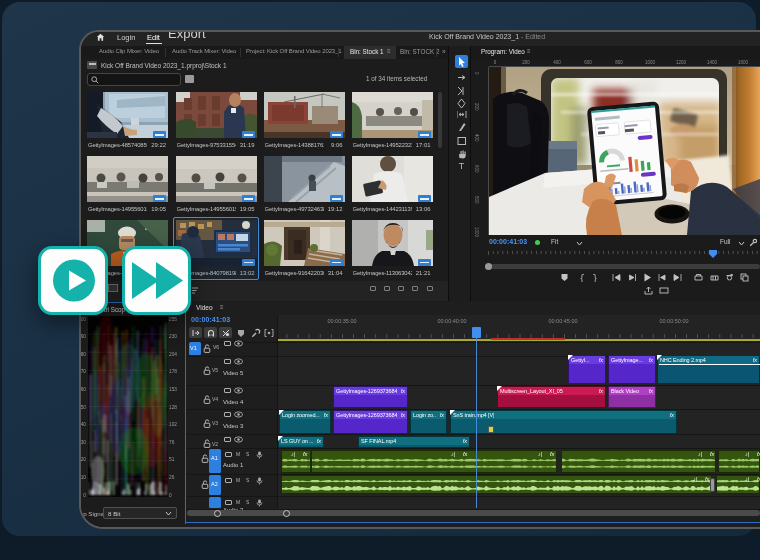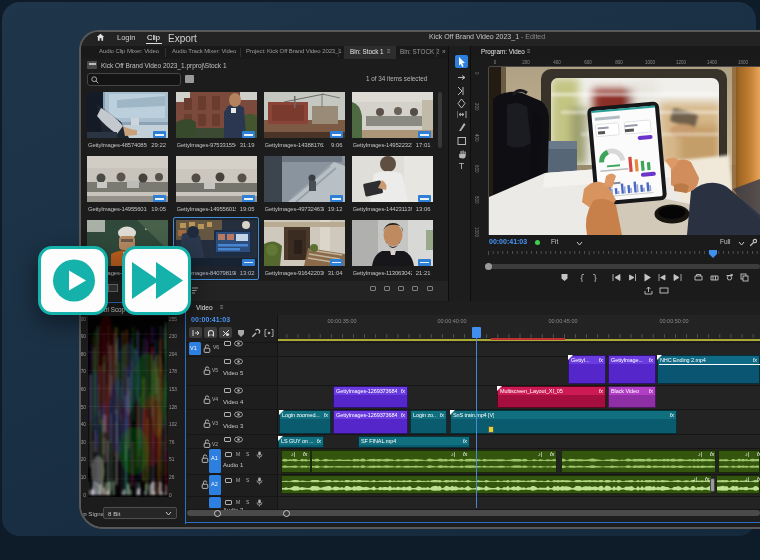--- a/index.html
+++ b/index.html
@@ -12,23 +12,23 @@
 <div id="stage">
 <div id="card"></div>
 <div id="win">
       <div id="wininner">
 
 <div class="abs" style="left:79px;top:30px;width:681px;height:16px;background:#232323;"></div>
 <svg class="abs" style="left:96px;top:33px;" width="9" height="9" viewBox="0 0 11 11">
           <path d="M5.5 1 L10 5 H8.7 V9.5 H6.6 V6.5 H4.4 V9.5 H2.3 V5 H1 Z" fill="#e0e0e0"></path>
         </svg>
 <div class="t" style="left:117px;top:33px;font-size:7.5px;color:#d0d0d0;">Login</div>
-<div class="t" style="left:147px;top:33px;font-size:7.5px;color:#ffffff;">Clip</div>
+<div class="t" style="left:147px;top:33px;font-size:7.5px;color:#ffffff;">Edit</div>
 <div class="abs" style="left:146px;top:43px;width:16px;height:1px;background:#e0e0e0;"></div>
-<div class="t" style="left:168px;top:33px;font-size:10px;color:#d0d0d0;">Export</div>
+<div class="t" style="left:168px;top:26px;font-size:13px;color:#d0d0d0;">Export</div>
 <div class="t" style="left:429px;top:33px;font-size:7px;color:#c4c4c4;">Kick Off Brand Video 2023_1 <span style="color:#8a8a8a;">- Edited</span></div>
 <div class="abs" style="left:79px;top:46px;width:681px;height:13px;background:#191919;"></div>
 <div class="t" style="left:99px;top:48px;font-size:6px;letter-spacing:-0.1px;color:#9a9a9a;">Audio Clip Mixer: Video</div>
 <div class="t" style="left:172px;top:48px;font-size:6px;letter-spacing:-0.1px;color:#9a9a9a;">Audio Track Mixer: Video</div>
 <div class="t" style="left:246px;top:48px;font-size:6px;letter-spacing:-0.1px;color:#9a9a9a;">Project: Kick Off Brand Video 2023_1</div>
 <div class="abs" style="left:344px;top:46px;width:52px;height:13px;background:#2d2d2d;"></div>
 <div class="t" style="left:350px;top:48px;font-size:6.3px;color:#e8e8e8;">Bin: Stock 1</div>
 <div class="t" style="left:387px;top:48px;font-size:6px;color:#9a9a9a;">≡</div>
 <div class="t" style="left:400px;top:48px;font-size:6.3px;color:#9a9a9a;">Bin: STOCK 2</div>
 <div class="t" style="left:442px;top:48px;font-size:6.5px;color:#9a9a9a;">»</div>

